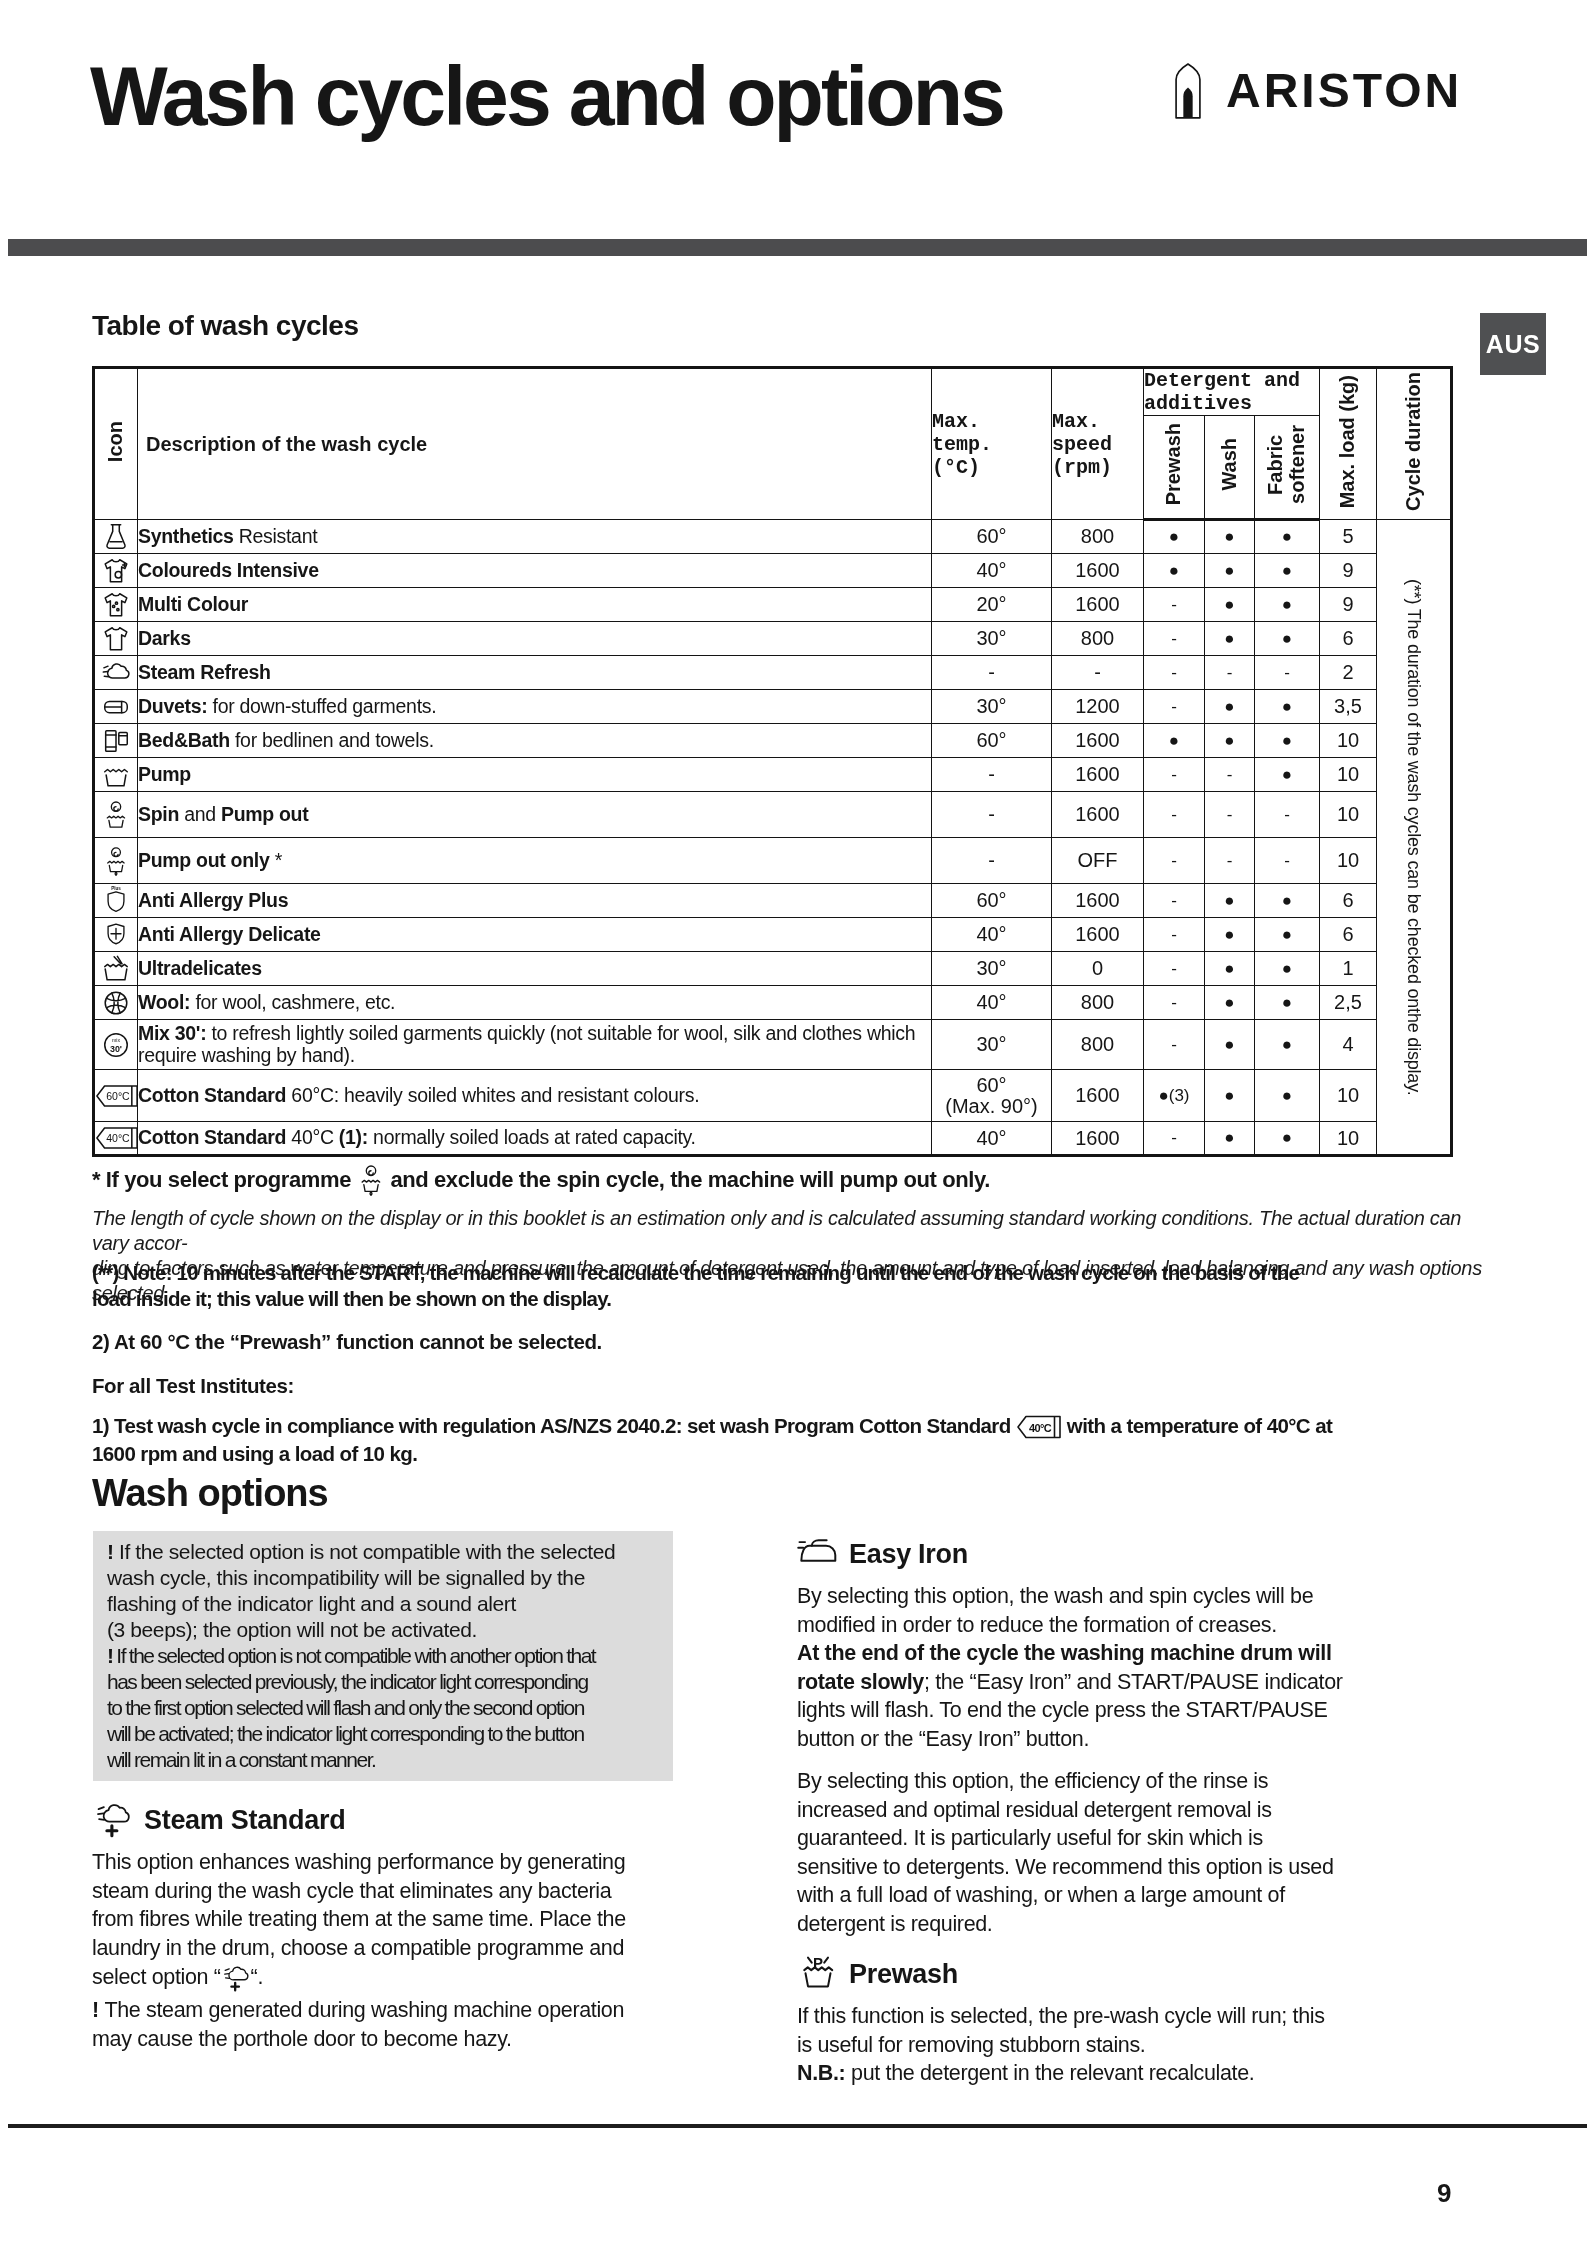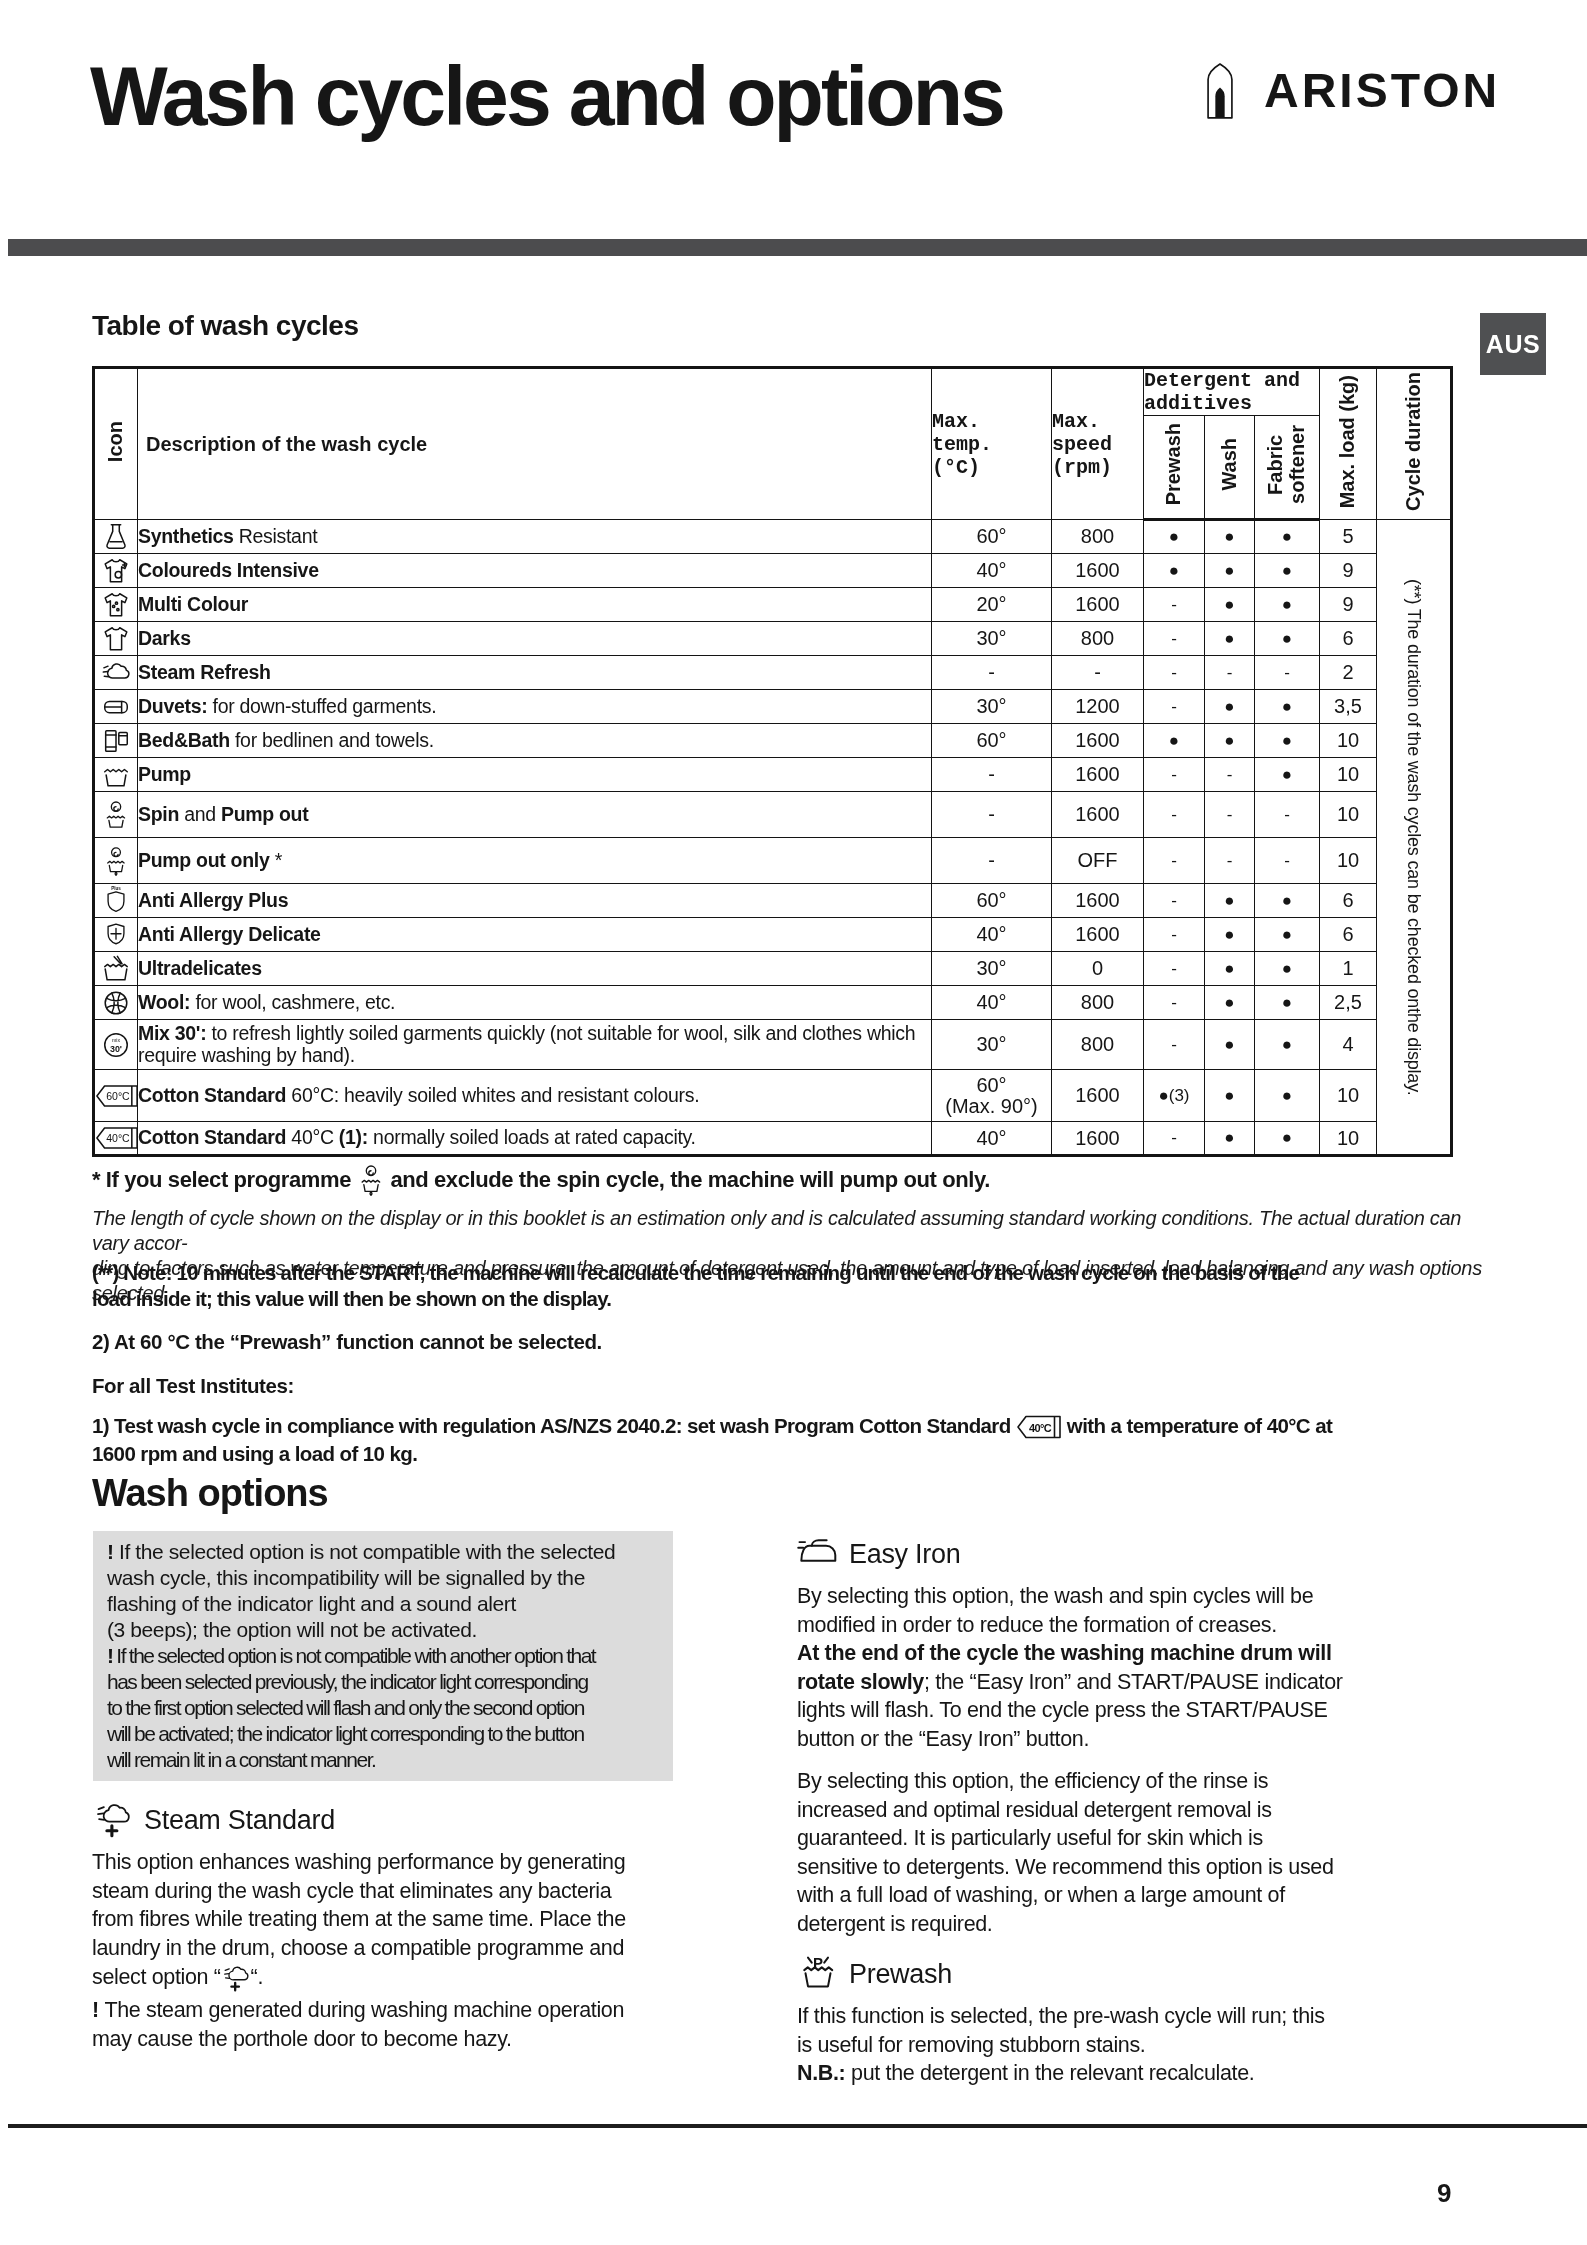--- a/index.html
+++ b/index.html
@@ -4,21 +4,21 @@
 <style>
   html,body{margin:0;padding:0;background:#888;}
   .page{position:relative;width:1587px;height:2245px;background:#ffffff;
         font-family:"Liberation Sans",sans-serif;color:#161616;overflow:hidden;margin:0 auto;}
   .b{font-weight:700;}
   .pre{white-space:pre-line;}
 
   
   .doc-title{position:absolute;left:90px;top:54px;font-size:84px;font-weight:700;
              letter-spacing:-3px;line-height:1;transform:scaleX(.98);transform-origin:left top;}
-  .brand{position:absolute;left:1192px;top:62px;display:flex;align-items:flex-start;gap:16px;}
+  .brand{position:absolute;left:1160px;top:62px;display:flex;align-items:flex-start;gap:10px;}
   .brand svg{width:56px;height:58px;display:block;}
   .brand-name{font-size:48px;font-weight:700;letter-spacing:3px;line-height:58px;}
   .title-bar{position:absolute;left:8px;top:239px;width:1579px;height:17px;background:#4c4c4e;}
 
   
   .tbl-heading{position:absolute;left:92px;top:310px;font-size:28px;font-weight:700;letter-spacing:-.5px;}
   .aus-badge{position:absolute;left:1480px;top:313px;width:66px;height:62px;background:#4f5052;
              color:#fff;font-size:25px;font-weight:700;display:flex;align-items:center;justify-content:center;letter-spacing:.5px;}
 
   
@@ -65,21 +65,21 @@
             padding:8px 14px;box-sizing:border-box;}
   .note-box p{margin:0;font-size:21px;line-height:26px;letter-spacing:-.4px;white-space:pre-line;}
   .note-box p.tight{letter-spacing:-1.5px;word-spacing:-.5px;}
 
   .opt-col{position:absolute;}
   #col-left{left:92px;top:1798px;width:668px;}
   #col-right{left:797px;top:1532px;width:688px;}
   .opt-section{margin-bottom:14px;}
   .opt-head{display:flex;align-items:center;gap:10px;margin-bottom:6px;}
   .opt-head svg{width:42px;height:40px;flex:0 0 auto;}
-  .opt-title{font-size:27px;font-weight:400;letter-spacing:-.3px;}
+  .opt-title{font-size:27px;font-weight:700;letter-spacing:-.3px;}
   .opt-body p{margin:0 0 4px 0;font-size:21.5px;line-height:28.5px;letter-spacing:-.35px;white-space:pre-line;}
   .opt-body .inline-icon svg{width:30px;height:30px;vertical-align:-8px;}
 
   
   .bottom-rule{position:absolute;left:8px;top:2124px;width:1579px;height:4px;background:#1d1d1d;}
   .page-number{position:absolute;left:1437px;top:2178px;font-size:26px;font-weight:700;}
 </style>
 </head>
 <body>
 

